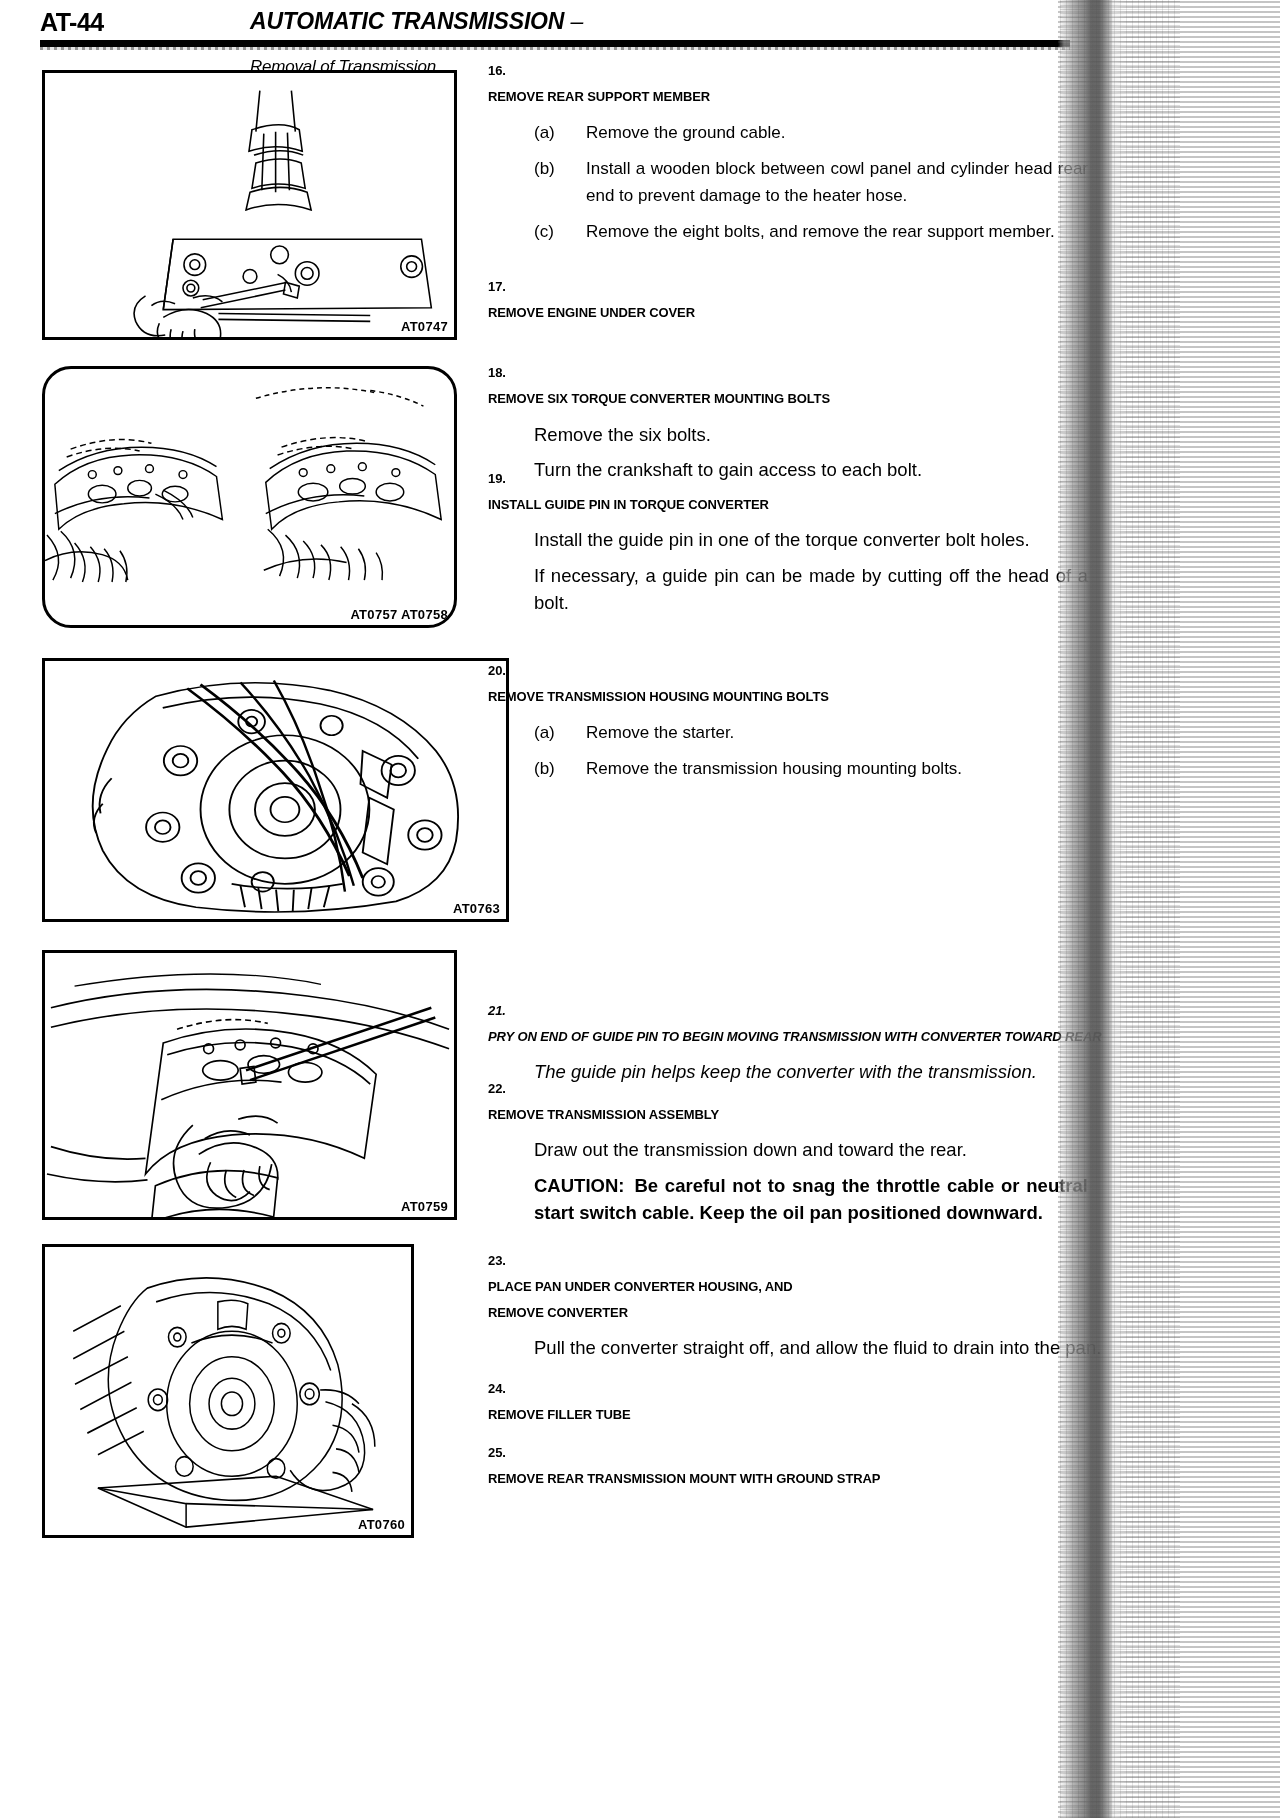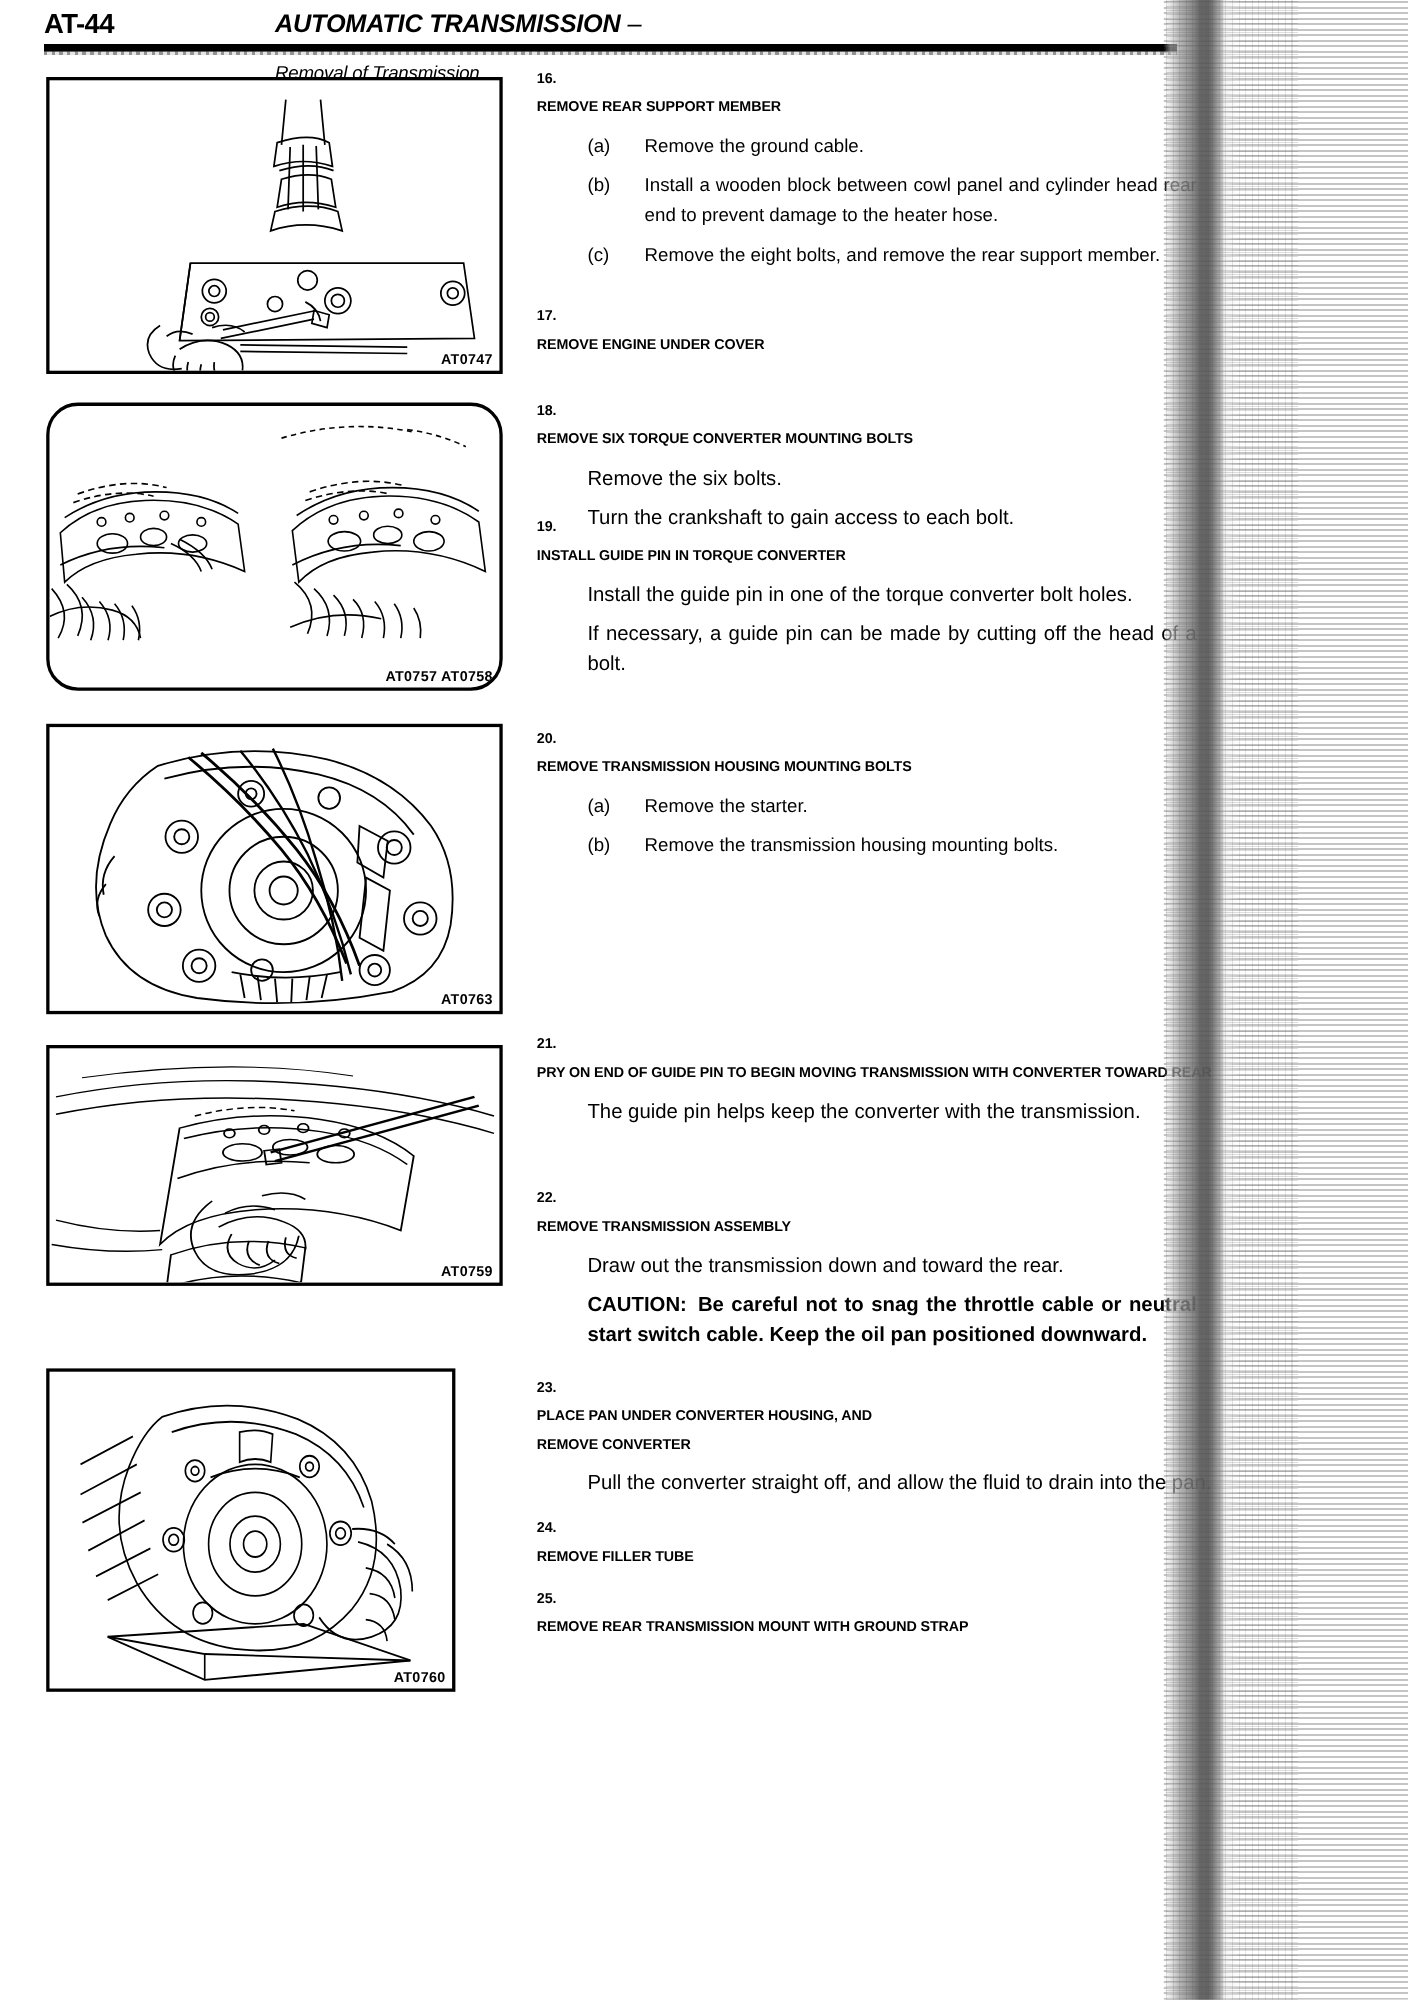--- a/index.html
+++ b/index.html
@@ -220,21 +220,21 @@
           <path d="M300 182 q12 14 8 34"></path>
           <path d="M318 184 q10 14 6 32"></path>
           <path d="M336 188 q8 12 6 28"></path>
           <path d="M222 206 q40 -18 84 -8"></path>
         </g>
       </svg>
     </div>
     <div class="fig-caption">AT0757 AT0758</div>
   </div>
 
-  <div class="figure" style="top:658px; width:415px; height:264px;">
+  <div class="figure" style="top:658px; width:467px; height:264px;">
     <div class="art">
       <svg viewBox="0 0 415 264" preserveAspectRatio="none">
         <g fill="none" stroke="#000" stroke-width="1.7">
 
           <path d="M100 36 q78 -24 156 -6 q62 16 96 62 q26 38 18 92 q-8 46 -54 62 q-92 18 -180 6 q-62 -10 -84 -58 q-20 -48 4 -104 q14 -34 44 -54 z"></path>
           <path d="M106 48 q72 -20 142 -4 q58 14 88 56"></path>
 
           <circle cx="216" cy="152" r="76"></circle>
           <circle cx="216" cy="152" r="50"></circle>
           <circle cx="216" cy="152" r="27"></circle>
@@ -268,21 +268,21 @@
           <path d="M176 230 l4 22 M192 232 l3 22 M208 234 l2 22 M224 234 l-1 22 M240 232 l-3 22 M256 230 l-5 22"></path>
           <path d="M168 228 q50 10 100 0"></path>
           <path d="M60 120 q-14 16 -10 36"></path>
           <path d="M52 146 q-12 14 -6 30"></path>
         </g>
       </svg>
     </div>
     <div class="fig-caption">AT0763</div>
   </div>
 
-  <div class="figure" style="top:950px; width:415px; height:219px;">
+  <div class="figure" style="top:950px; width:415px; height:270px;">
     <div class="art">
       <svg viewBox="0 0 415 270" preserveAspectRatio="none">
         <g fill="none" stroke="#000" stroke-width="1.7">
 
           <path d="M6 56 q120 -30 260 -12 q80 10 144 34"></path>
           <path d="M6 76 q120 -30 260 -12 q80 10 144 34"></path>
           <path d="M30 34 q140 -24 250 -2" stroke-width="1.3"></path>
 
           <path d="M204 120 L392 56" stroke-width="2.6"></path>
           <path d="M208 130 L396 66" stroke-width="2.6"></path>
@@ -414,21 +414,21 @@
       <div class="sub">
         <span class="sub-tag">(a)</span>
         <span class="sub-body nowrap">Remove the starter.</span>
       </div>
       <div class="sub">
         <span class="sub-tag">(b)</span>
         <span class="sub-body nowrap">Remove the transmission housing mounting bolts.</span>
       </div>
     </div>
 
-    <div class="step" style="top:878px;">
+    <div class="step" style="top:940px;font-style:italic;">
       <div class="step-head">
         <span class="step-num">21.</span>
         <span class="step-title nowrap">PRY ON END OF GUIDE PIN TO BEGIN MOVING
 TRANSMISSION WITH CONVERTER TOWARD REAR</span>
       </div>
       <div class="para first">The guide pin helps keep the converter with the transmission.</div>
     </div>
 
     <div class="step" style="top:1018px;">
       <div class="step-head">

